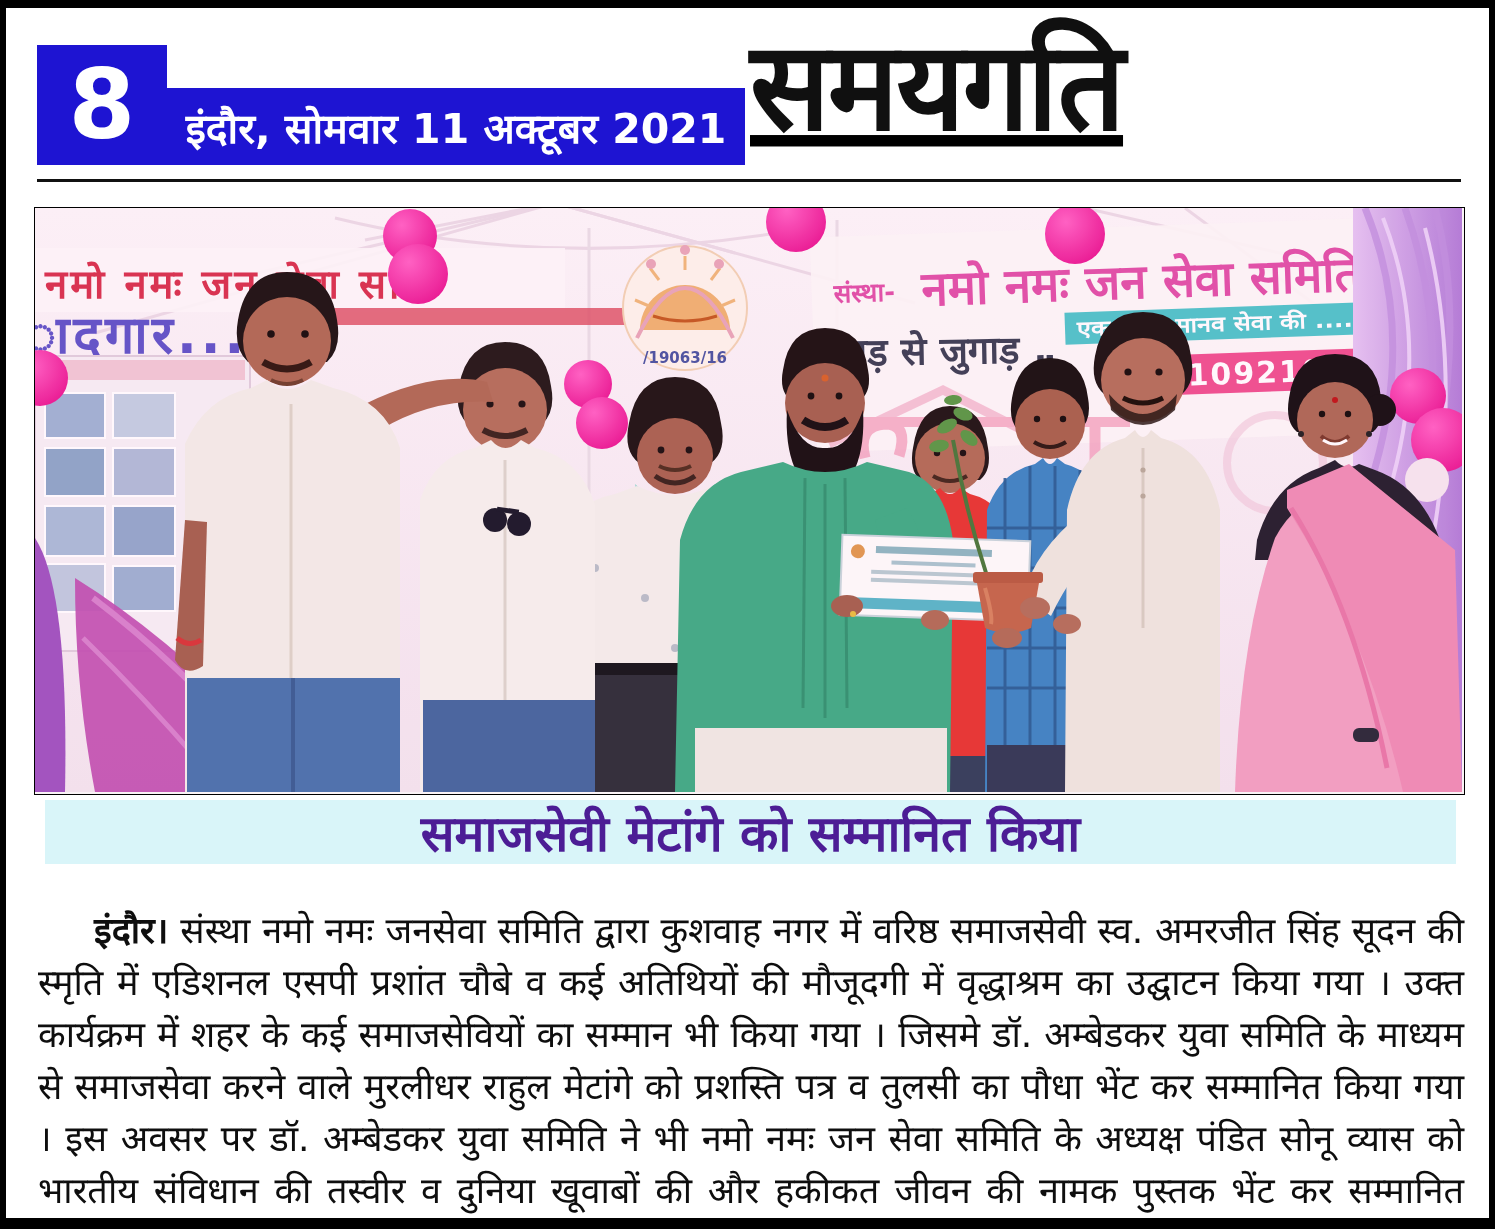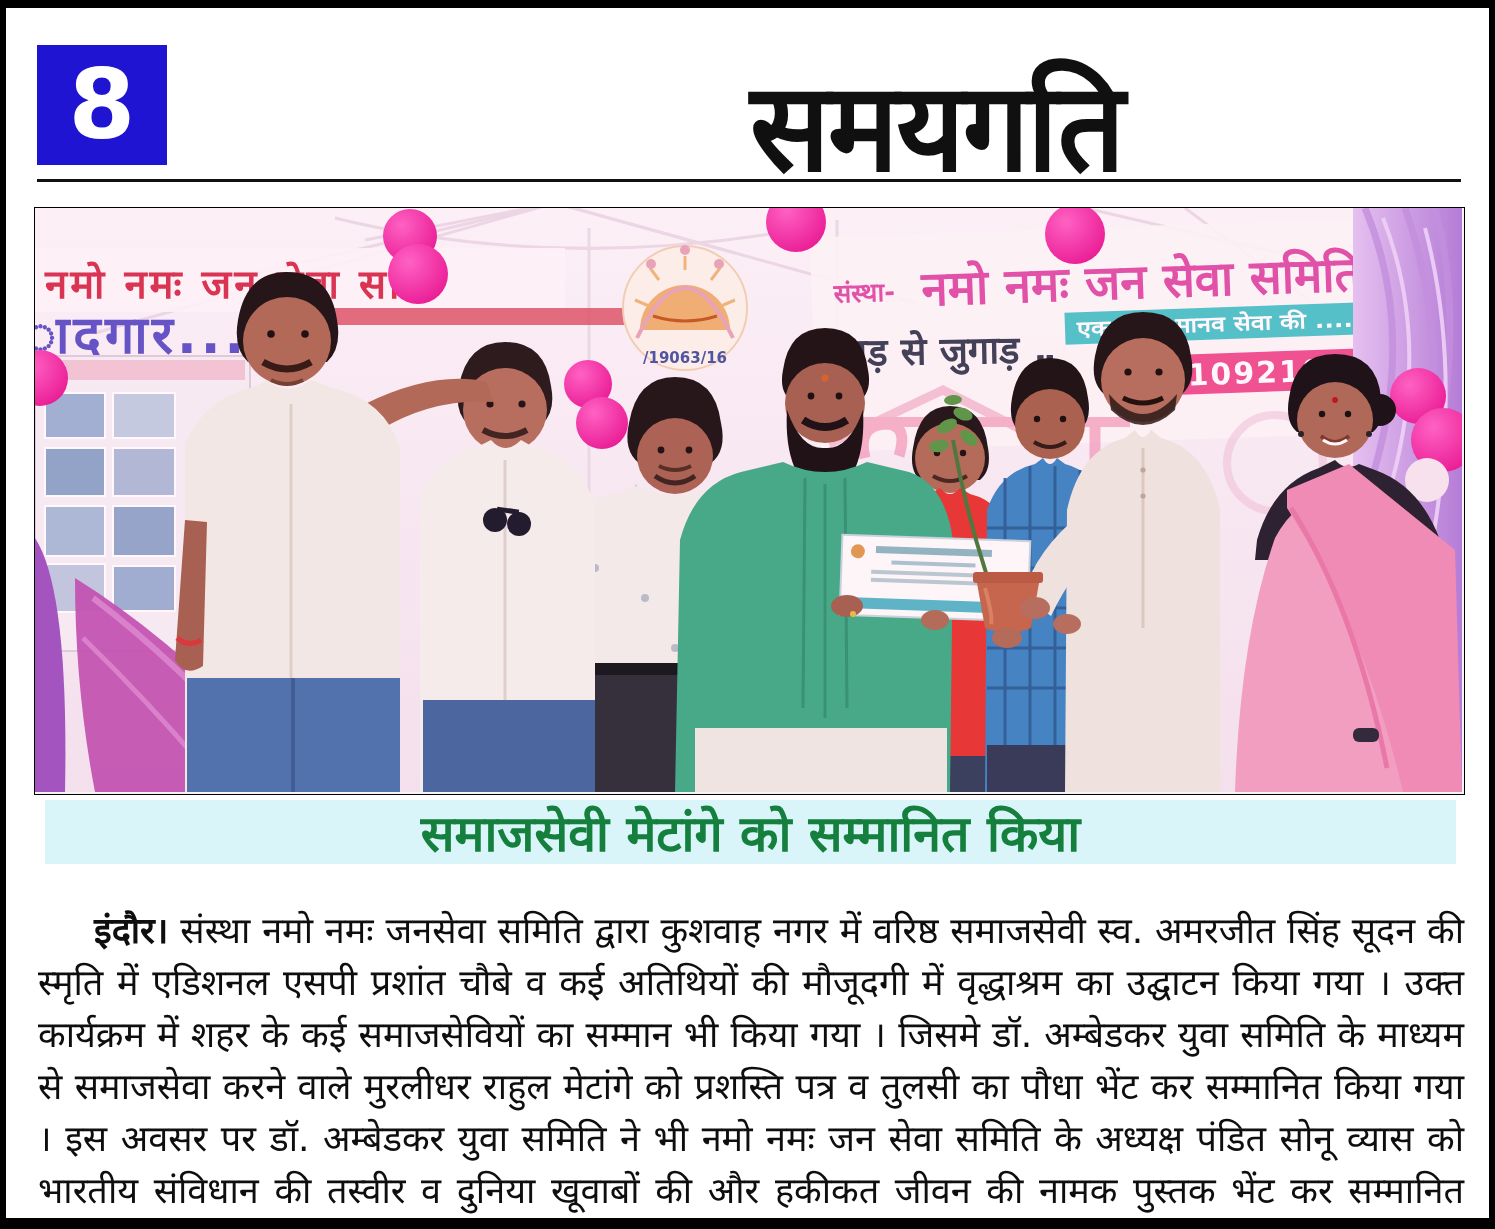--- a/index.html
+++ b/index.html
@@ -12,43 +12,46 @@
   }
   .abs{position:absolute;}
   
   .pagenum-box{left:31px; top:37px; width:130px; height:120px; background:#1e14d2;
     display:flex; align-items:center; justify-content:center;}
   .pagenum-box span{color:#fff; font-size:96px; font-weight:800; line-height:1;}
   .date-bar{left:161px; top:80px; width:578px; height:77px; background:#1e14d2;
     display:flex; align-items:center; justify-content:center;}
   .date-bar span{color:#fff; font-size:41px; font-weight:700; white-space:nowrap;}
   .masthead{left:744px; top:22px; width:712px; height:156px;
-    display:flex; align-items:flex-end; justify-content:flex-start;}
+    display:flex; justify-content:flex-start;text-decoration:underline;}
   .masthead span{font-size:118px; font-weight:800; color:#101010; line-height:.98;
     transform:scaleY(1.04); letter-spacing:-2px; white-space:nowrap;}
   .header-rule{left:31px; top:171px; width:1424px; height:3px; background:#111;}
   
   .photo-frame{left:28px; top:199px; width:1429px; height:586px; border:1px solid #000;
     background:#faf3f6; overflow:hidden;}
   
   .headline-band{left:39px; top:792px; width:1411px; height:64px; background:#d9f5f9;
     display:flex; align-items:center; justify-content:center;}
-  .headline-band h1{margin:0; font-size:50px; font-weight:800; color:#15803d; white-space:nowrap;}
+  .headline-band h1{margin:0; font-size:50px; font-weight:800; color:#4c1d95; white-space:nowrap;}
   
   .body-text{left:32px; top:861px; width:1426px; font-size:36px; line-height:52px;
     color:#0e0e0e; text-align:justify; text-indent:56px; font-weight:500;}
   .body-text b{font-weight:800;margin-top:8px;}
 </style>
 </head>
 <body>
 
 <div class="page">
 
   <div class="abs pagenum-box">
     <span>8</span>
+  </div>
+  <div class="abs date-bar">
+    <span>इंदौर, सोमवार 11 अक्टूबर 2021</span>
   </div>
   <div class="abs masthead">
     <span>समयगति</span>
   </div>
   <div class="abs header-rule"></div>
 
   <div class="abs photo-frame">
     <svg width="1427" height="584" viewBox="0 0 1427 584">
       <defs>
         <linearGradient id="tent" x1="0" y1="0" x2="0" y2="1">

